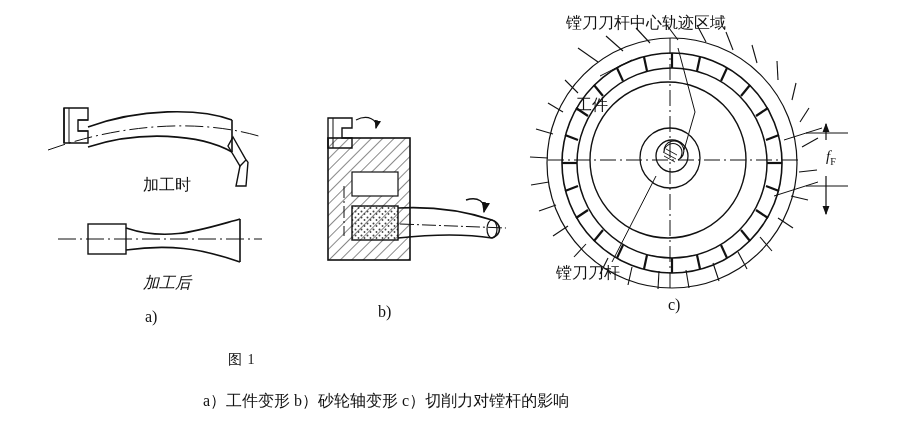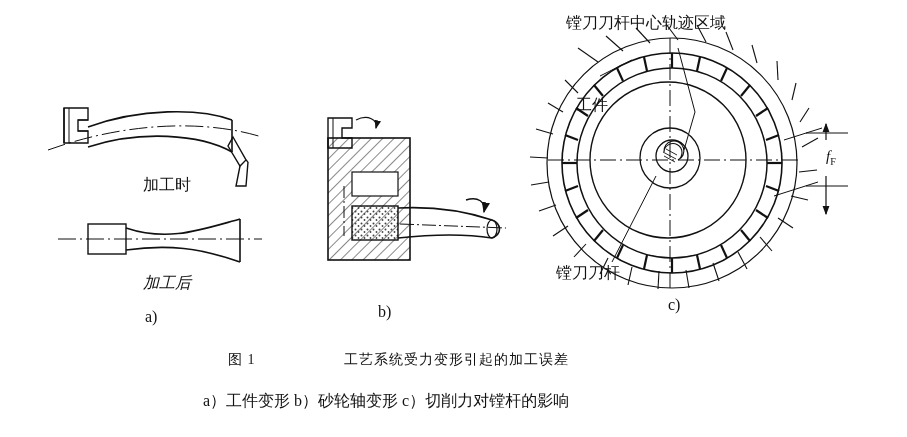--- a/index.html
+++ b/index.html
@@ -229,17 +229,16 @@
   <div class="lbl cn" style="left:576px; top:64px;margin-top:32px;">工件</div>
 
   <div class="lbl cn" style="left:556px; top:264px;text-align:center;">镗刀刀杆</div>
 
   <div class="lbl fF" style="left:826px; top:140px;margin-top:8px;"><span>f</span><sub>F</sub></div>
 
   <div class="lbl panel-letter" style="left:668px; top:296px;">c)</div>
 
   <div class="lbl caption-main" style="left:228px; top:352px;">图 1</div>
 
-  <div class="lbl caption-main" style="left:344px; top:352px;">工艺系统受力变形引起的加工误差</div>
 
   <div class="lbl caption-sub" style="left:203px; top:392px;">a）工件变形  b）砂轮轴变形  c）切削力对镗杆的影响</div>
 
 </div>
 
 </body></html>

